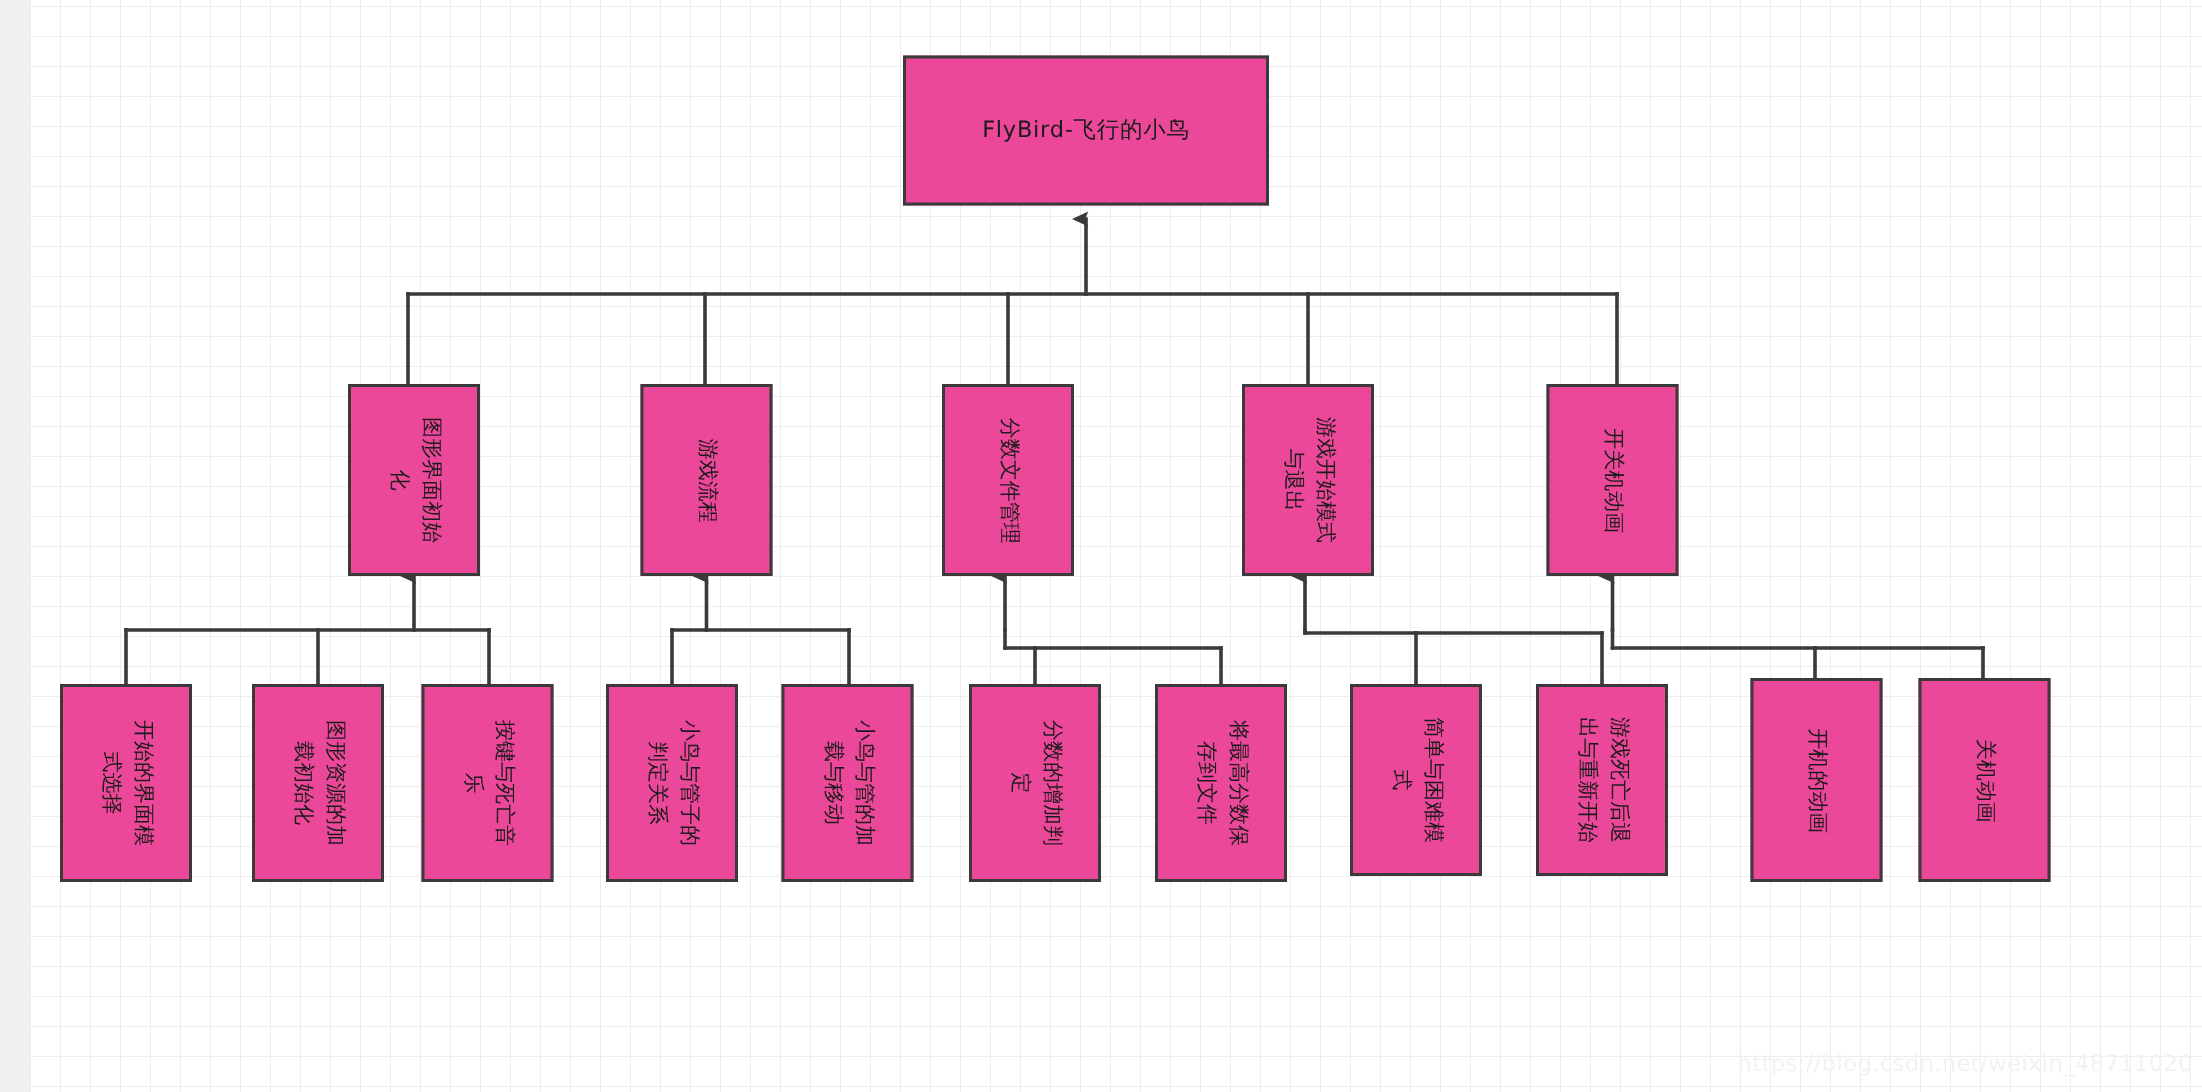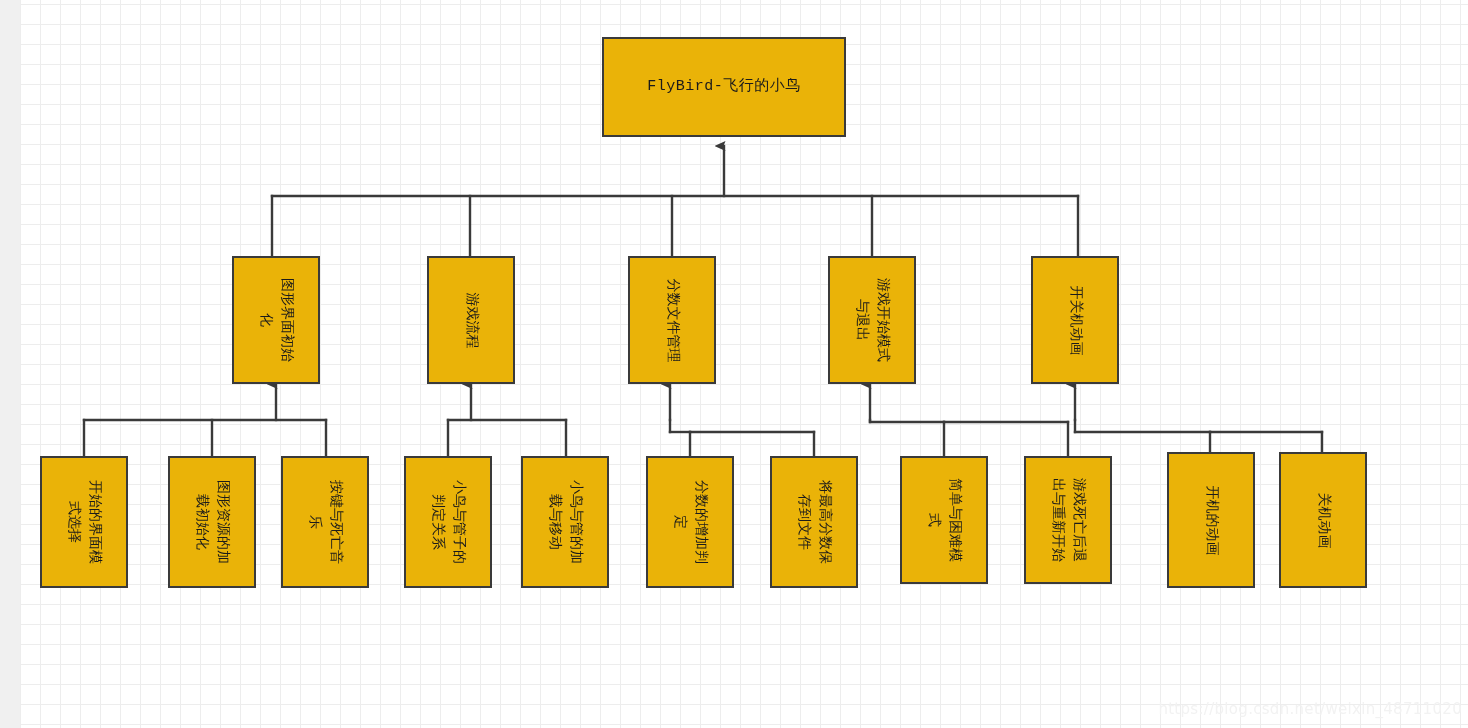--- a/index.html
+++ b/index.html
@@ -47,28 +47,27 @@
   #edges {
     position: absolute;
     left: 0; top: 0;
     width: 1468px; height: 728px;
     z-index: 2;
     pointer-events: none;
   }
   .node {
     position: absolute;
     box-sizing: border-box;
-    background: #eab308;
+    background: #ec4899;
     border: 2px solid #3a3a3a;
     z-index: 3;
     display: flex;
     align-items: center;
     justify-content: center;
     overflow: hidden;
-    font-family: Liberation Mono, monospace;
   }
   .node .label {
     color: #1b1b1b;
     text-align: center;
     line-height: 1.45;
     white-space: normal;
   }
   
   .node.root .label {
     font-size: 15px;

